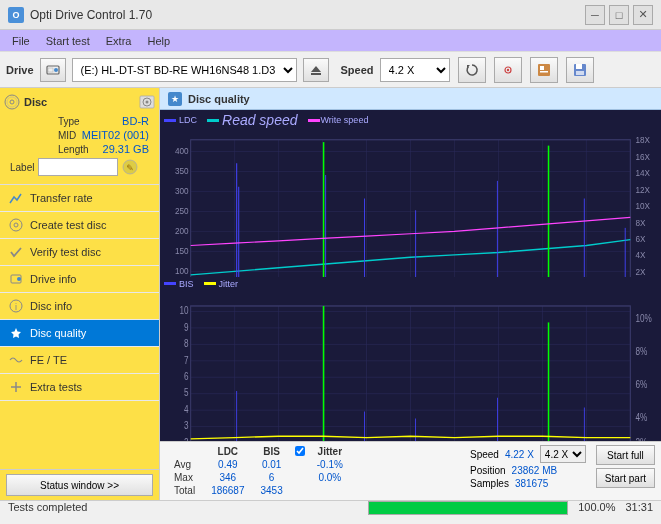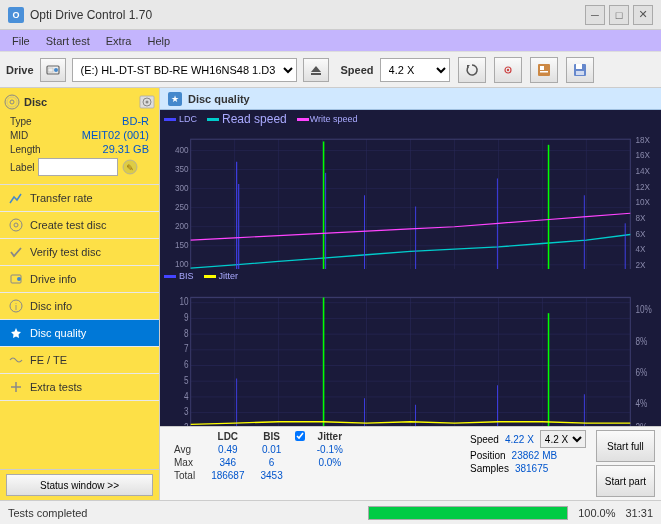--- a/index.html
+++ b/index.html
@@ -30,21 +30,21 @@
     .main { display: flex; height: calc(524px - 30px - 22px - 36px - 24px); }
 
     
     .sidebar { width: 160px; background: #fde047; border-right: 1px solid #ccc; display: flex; flex-direction: column; }
     
     .disc-section { padding: 4px; border-bottom: 1px solid #ddd; }
     .disc-header { display: flex; align-items: center; gap: 4px; padding: 2px 0; }
     .disc-header-icon { width: 16px; height: 16px; }
     .disc-title { font-weight: bold; font-size: 11px; color: #333; }
     .disc-info { padding: 2px 6px; }
-    .disc-row { display: flex; justify-content: space-between; align-items: center; padding: 1px 0; }
+    .disc-row { display: flex; justify-content: space-between; align-items: center; padding: 1px 0; margin-left: 48px; }
     .disc-row-label { color: #333; font-size: 10px; }
     .disc-row-value { color: #0055cc; font-size: 11px; }
     .label-row { display: flex; align-items: center; gap: 4px; padding: 2px 0; }
     .label-input { height: 18px; border: 1px solid #aaa; background: white; font-size: 10px; width: 80px; }
 
     .nav-items { flex: 1; }
     .nav-item { display: flex; align-items: center; gap: 6px; padding: 5px 8px; cursor: pointer; color: #333; font-size: 11px; border-bottom: 1px solid #e8e8e8; }
     .nav-item.active { background: #0078d7; color: white; }
     .nav-item-icon { width: 16px; height: 16px; display: flex; align-items: center; justify-content: center; flex-shrink: 0; }
 
@@ -60,24 +60,24 @@
     .stats-area { background: #f5f5f5; border-top: 1px solid #ccc; padding: 3px 6px; display: flex; gap: 10px; align-items: flex-start; }
     .stats-table { flex: 1; }
     .stats-table table { border-collapse: collapse; font-size: 10px; }
     .stats-table th { text-align: center; padding: 1px 8px; color: #333; font-weight: bold; }
     .stats-table td { text-align: center; padding: 1px 8px; color: #0055cc; }
     .stats-table td.label { color: #333; text-align: left; }
     .speed-info { display: flex; flex-direction: column; gap: 2px; font-size: 10px; }
     .speed-info .speed-row { display: flex; gap: 6px; align-items: center; }
     .speed-val { color: #0055cc; }
     .action-btns { display: flex; flex-direction: column; gap: 3px; }
-    .action-btn { height: 32px; border: 1px solid #aaa; background: linear-gradient(to bottom, #fafafa, #e0e0e0); cursor: pointer; font-size: 10px; padding: 0 8px; white-space: nowrap; }
-
-    
-    .statusbar { height: 24px; background: #f0f0f0; border-top: 1px solid #ccc; display: flex; align-items: center; padding: 0 8px; gap: 10px; }
+    .action-btn { height: 20px; border: 1px solid #aaa; background: linear-gradient(to bottom, #fafafa, #e0e0e0); cursor: pointer; font-size: 10px; padding: 0 8px; white-space: nowrap; }
+
+    
+    .statusbar { height: 24px; background: #f0f0f0; border-top: 1px solid #ccc; display: flex; align-items: flex-start; padding: 0 8px; gap: 10px; }
     .status-text { font-size: 11px; color: #333; flex: 1; }
     .progress-bar-container { width: 200px; height: 14px; border: 1px solid #aaa; background: white; }
     .progress-bar-fill { height: 100%; background: #00cc44; }
     .progress-percent { font-size: 11px; color: #333; min-width: 35px; text-align: right; }
   </style>
 </head>
 <body>
 
 <div class="titlebar">
   <div class="titlebar-left">
@@ -278,21 +278,21 @@
 
       <div style="flex:1; position:relative; border-bottom:2px solid #333;">
 
         <div style="display:flex; gap:10px; padding:2px 4px; background:#1a1a3a;">
           <div style="display:flex;align-items:center;gap:3px;">
             <div style="width:12px;height:3px;background:#4444ff;"></div>
             <span style="font-size:9px;color:#aaaaff;">LDC</span>
           </div>
           <div style="display:flex;align-items:center;gap:3px;">
             <div style="width:12px;height:3px;background:#00cccc;"></div>
-            <span style="font-size:12px;color:#aaaaff;">Read speed</span>
+            <span style="font-size:14px;color:#aaaaff;font-style:italic;">Read speed</span>
           </div>
           <div style="display:flex;align-items:center;gap:1px;">
             <div style="width:12px;height:3px;background:#ff44ff;"></div>
             <span style="font-size:9px;color:#aaaaff;">Write speed</span>
           </div>
         </div>
         <svg width="100%" height="100%" style="position:absolute;top:18px;left:0;" viewBox="0 0 490 140" preserveAspectRatio="none">
 
           <rect width="490" height="140" fill="#1a1a3a"></rect>
 

